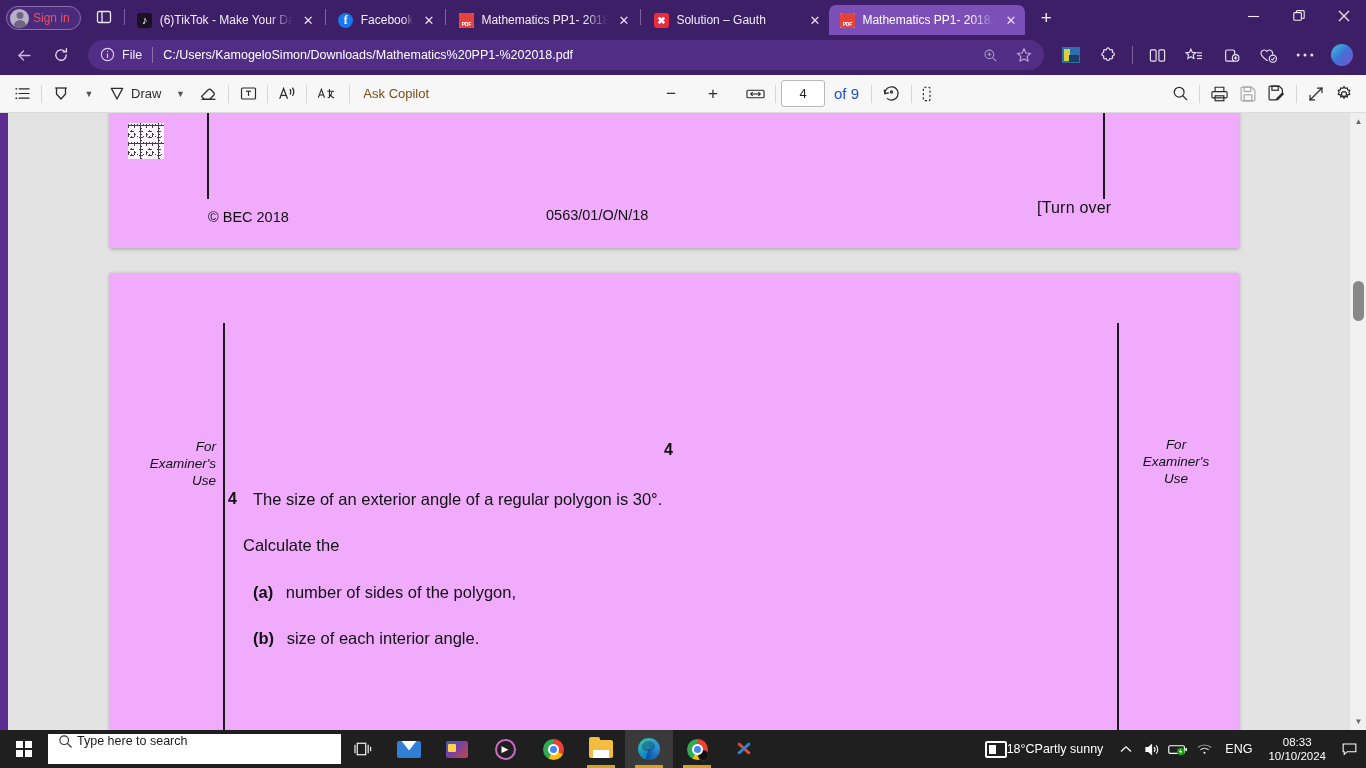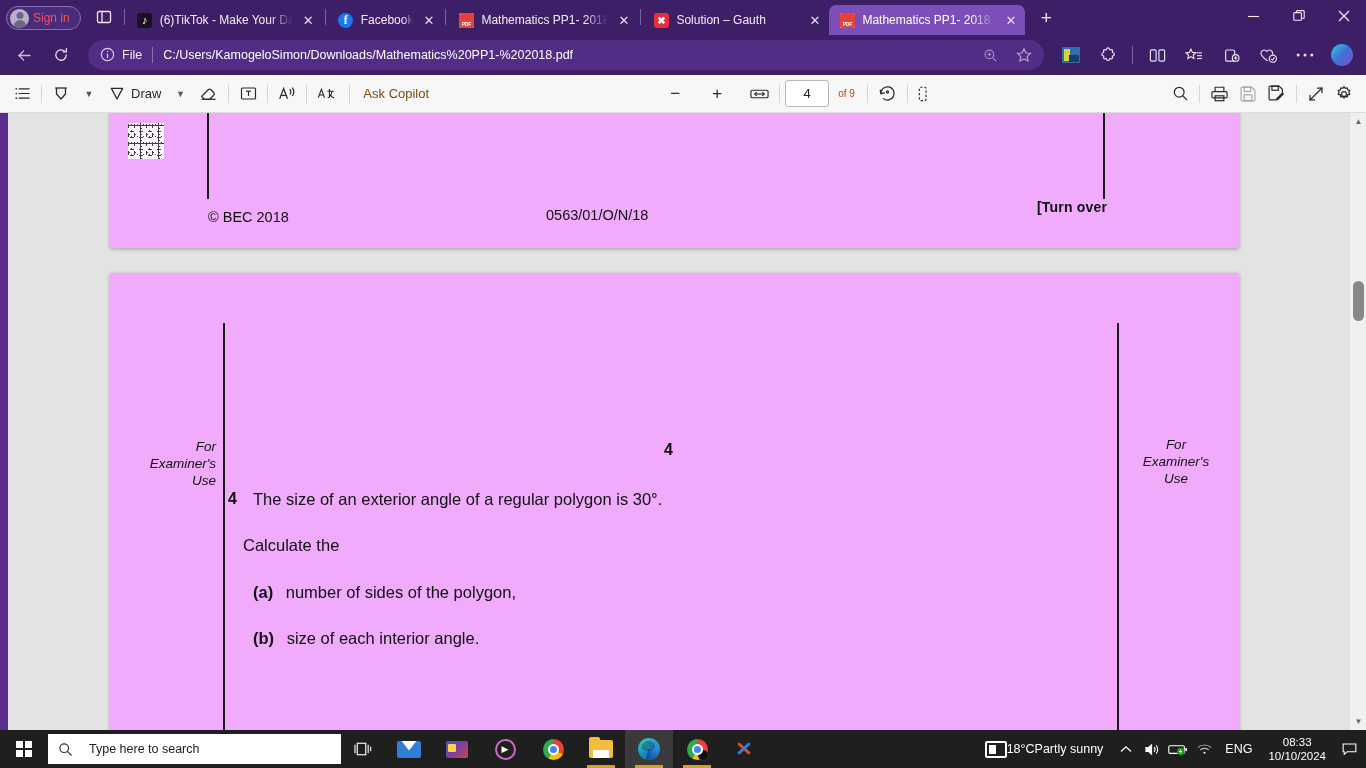--- a/index.html
+++ b/index.html
@@ -137,40 +137,40 @@
   }
   .pt-sep { width: 1px; height: 18px; background: #d6d6d6; margin: 0 5px; flex: none; }
   .pt-chev { font-size: 9px; color: #555; }
   .pt-ask { color: #7a4b12; font-size: 13px; padding: 0 8px; }
   .pt-spacer { flex: 1; }
   .pagebox {
     width: 44px; height: 27px; border: 1px solid #b9b9b9; border-radius: 3px;
     background: #fff; display: flex; align-items: center; justify-content: center;
     font-size: 13px; color: #222;
   }
-  .pt-of { font-size: 10px; color: #c2410c; margin-left: 9px; }
+  .pt-of { font-size: 15px; color: #1d4ed8; margin-left: 9px; }
   .pt-dim { opacity: 0.38; }
 
   .pdf-scroll { flex: 1; position: relative; overflow: hidden; background: #e3e3e3; }
   .purple-edge { position: absolute; left: 0; top: 0; bottom: 0; width: 8px; background: #5c2d91; }
   .pdf-pages { position: absolute; left: 0; right: 17px; top: 0; bottom: 0; }
 
   .page {
     position: absolute; background: #f0abfc;
     box-shadow: 0 1px 4px rgba(0,0,0,0.30);
   }
   .page-a { left: 110px; top: -12px; width: 1129px; height: 147px; }
   .page-b { left: 110px; top: 160px; width: 1129px; height: 620px; }
 
   .page-rule { position: absolute; background: #1a1a1a; }
 
   .doc-text { color: #111; font-family: "Liberation Sans", sans-serif; }
   .footer-copy { position: absolute; left: 98px; top: 108px; font-size: 14.5px; }
   .footer-code { position: absolute; left: 436px; top: 106px; font-size: 14.5px; }
-  .turnover { position: absolute; left: 927px; top: 98px; font-size: 14px; font-weight: bold; letter-spacing: 0.2px; }
+  .turnover { position: absolute; left: 927px; top: 98px; font-size: 16px; font-weight: normal; letter-spacing: 0.2px; }
   .dmcode {
     position: absolute; left: 18px; top: 22px; width: 36px; height: 36px;
     background-color: #fff;
     background-image:
       linear-gradient(90deg, #333 1px, transparent 1px),
       linear-gradient(0deg, #333 1px, transparent 1px);
     background-size: 3px 3px;
     opacity: 0.9;
   }
   .dmcode::after {
@@ -206,22 +206,22 @@
 
   
   .taskbar {
     position: absolute; left: 0; bottom: 0; width: 1366px; height: 38px;
     background: #1f1f1f; display: flex; align-items: center;
   }
   .start-btn { width: 48px; height: 38px; display:flex; align-items:center; justify-content:center; }
   .win-logo { width: 16px; height: 16px; display: grid; grid-template-columns: 1fr 1fr; grid-template-rows: 1fr 1fr; gap: 2px; }
   .win-logo i { background: #fff; display: block; }
   .search-box {
-    width: 293px; height: 30px; background: #fff; display: flex; align-items: center;
-    padding: 0 10px; gap: 16px; color: #1b1b1b; font-size: 12.5px;
+    width: 293px; height: 30px; background: #fff; display: flex; align-items: flex-start;
+    padding: 0 10px; gap: 4px; color: #1b1b1b; font-size: 12.5px;
   }
   .tb-task { width: 44px; height: 38px; display:flex; align-items:center; justify-content:center; }
   .tb-app { width: 48px; height: 38px; display:flex; align-items:center; justify-content:center; position: relative; }
   .tb-app.open::after {
     content:""; position:absolute; bottom:0; left:10px; right:10px; height:3px; background:#d8a020;
   }
   .tb-app.active { background: rgba(255,255,255,0.12); }
   .tray { margin-left: auto; display: flex; align-items: center; height: 38px; padding-right: 2px; }
   .tray-weather { display: flex; align-items: center; gap: 0; padding: 0 10px 0 6px; color: #fff; font-size: 12.5px; }
   .tray-ico { width: 26px; height: 38px; display:flex; align-items:center; justify-content:center; color:#fff; }

